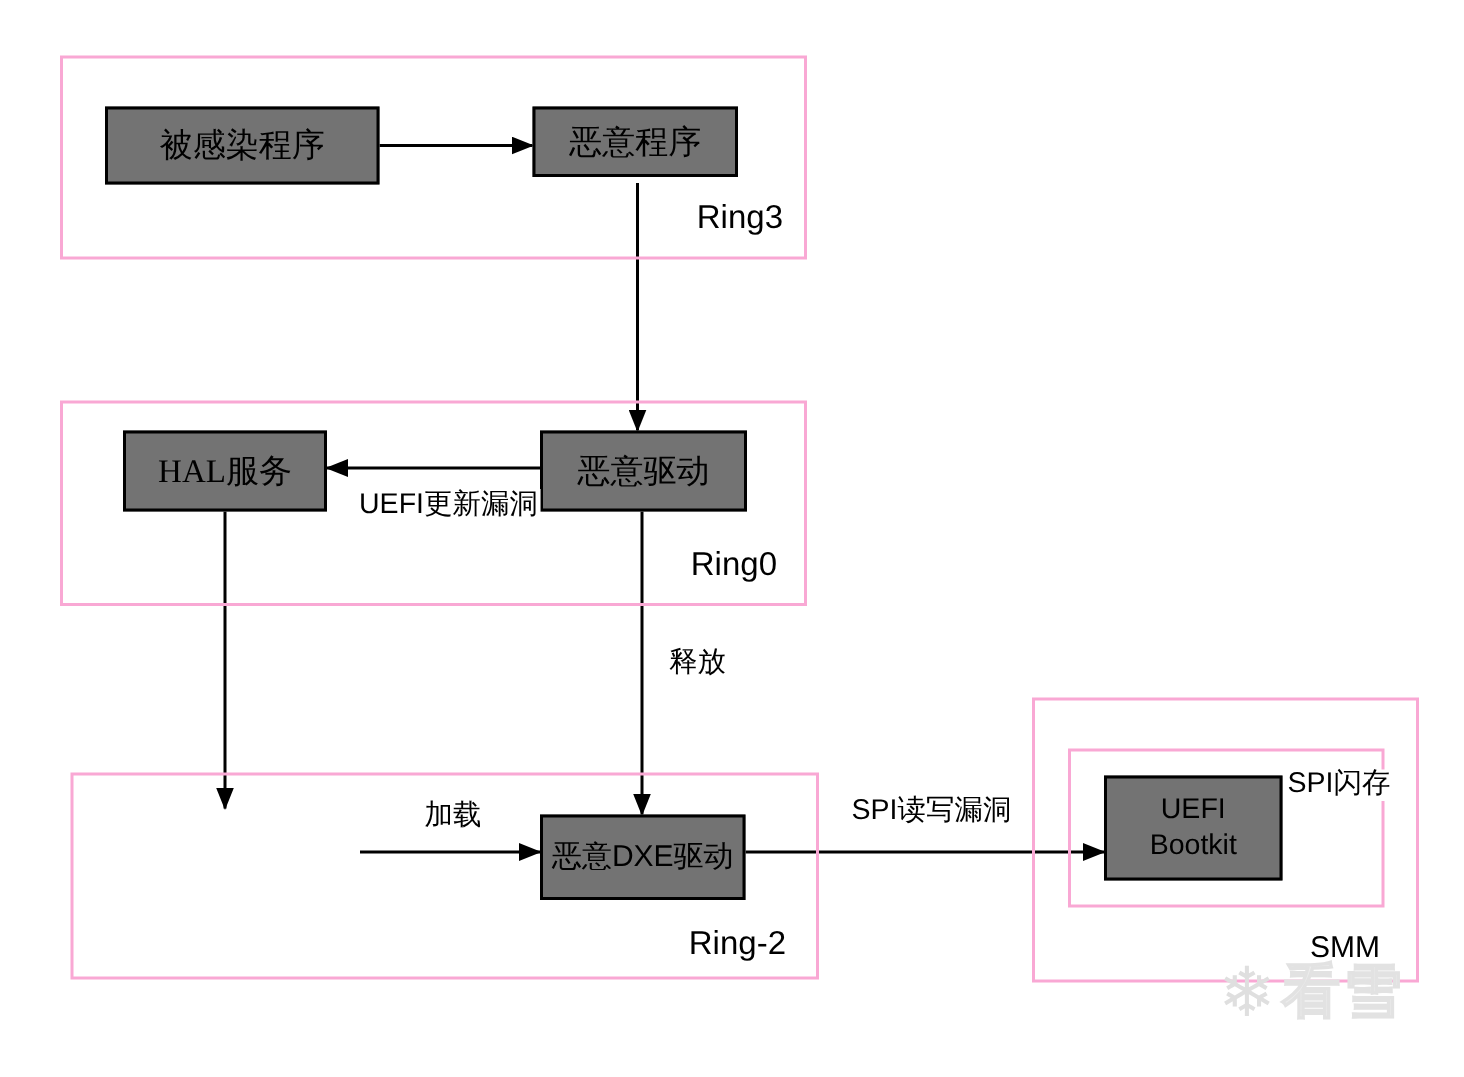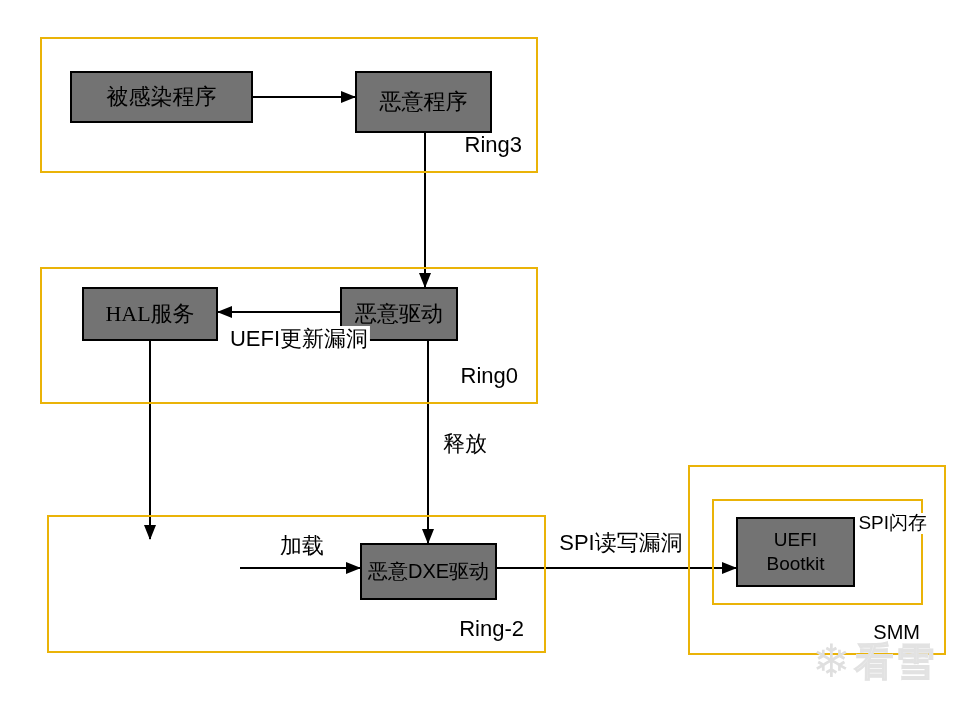--- a/index.html
+++ b/index.html
@@ -19,21 +19,21 @@
   .edges-layer {
     position: absolute;
     left: 0;
     top: 0;
     width: 976px;
     height: 718px;
     pointer-events: none;
   }
   .group {
     position: absolute;
-    border: 2px solid #eab308;
+    border: 2px solid #f9a8d4;
     background: transparent;
     box-sizing: border-box;
   }
   .group-label {
     position: absolute;
     font-size: 22px;
     white-space: nowrap;
     line-height: 1.1;
   }
   .node {
@@ -53,21 +53,21 @@
   }
   .node-label.small {
     font-size: 20px;
   }
   .node-label.bootkit {
     font-size: 19px;
     white-space: normal;
   }
   .edge-label {
     position: absolute;
-    font-size: 22px;
+    font-size: 19px;
     white-space: nowrap;
     transform: translateX(-50%);
     background: #ffffff;
     padding: 0 2px;
     line-height: 1.2;
   }
   .watermark {
     position: absolute;
     left: 812px;
     top: 638px;
@@ -127,29 +127,29 @@
   </div>
 
   <div class="group" style="left:712px; top:499px; width:211px; height:106px;">
     <span class="group-label" style="right:-6px; top:12px; font-size:19px; background:#ffffff; padding:0 0;">SPI闪存</span>
   </div>
 
   <div class="node" style="left:70px; top:71px; width:183px; height:52px;">
     <span class="node-label">被感染程序</span>
   </div>
 
-  <div class="node" style="left:355px; top:71px; width:137px; height:62px;">
+  <div class="node" style="left:355px; top:71px; width:137px; height:47px;">
     <span class="node-label">恶意程序</span>
   </div>
 
   <div class="node" style="left:82px; top:287px; width:136px; height:54px;font-family:Liberation Serif, serif;">
     <span class="node-label">HAL服务</span>
   </div>
 
-  <div class="node" style="left:340px; top:287px; width:118px; height:54px;">
+  <div class="node" style="left:360px; top:287px; width:138px; height:54px;">
     <span class="node-label">恶意驱动</span>
   </div>
 
 
   <div class="node" style="left:360px; top:543px; width:137px; height:57px;">
     <span class="node-label small">恶意DXE驱动</span>
   </div>
 
   <div class="node" style="left:736px; top:517px; width:119px; height:70px;">
     <span class="node-label bootkit">

